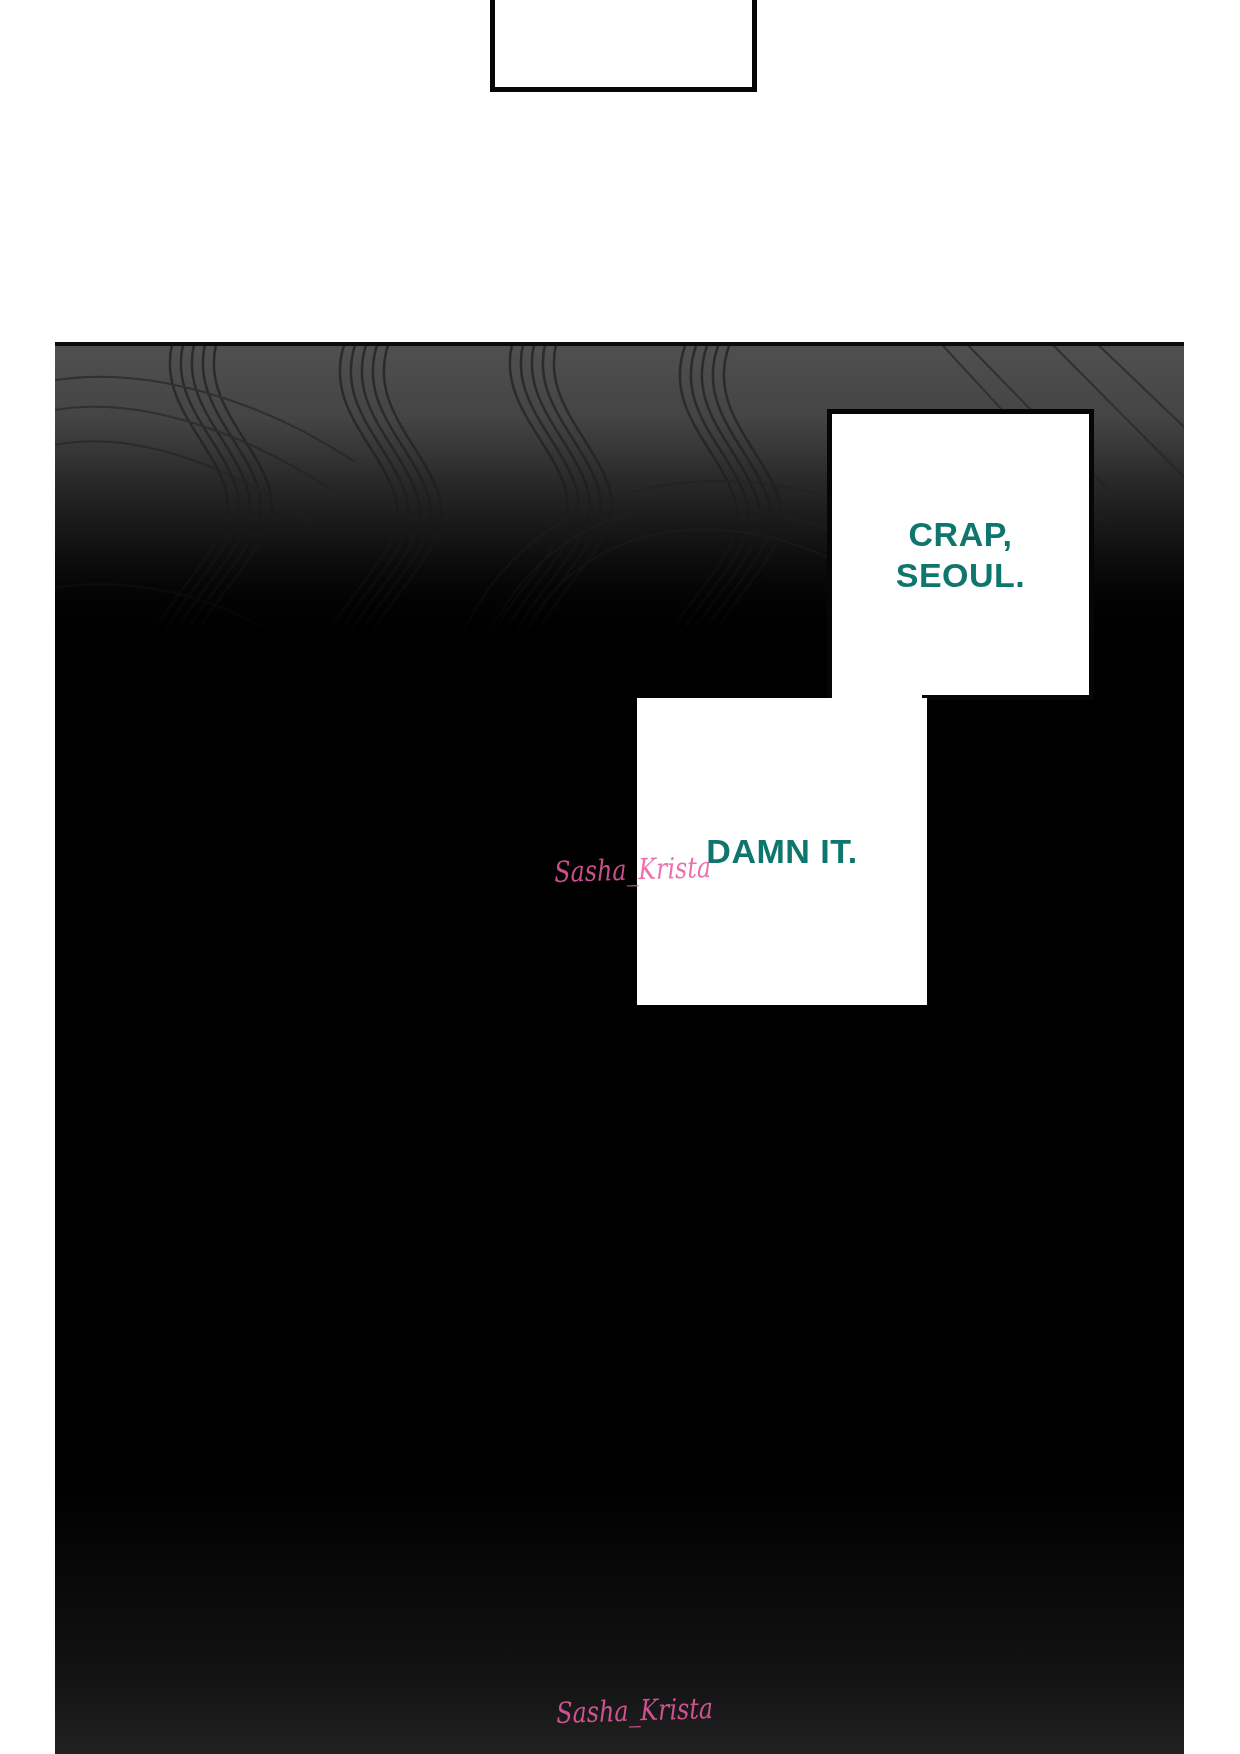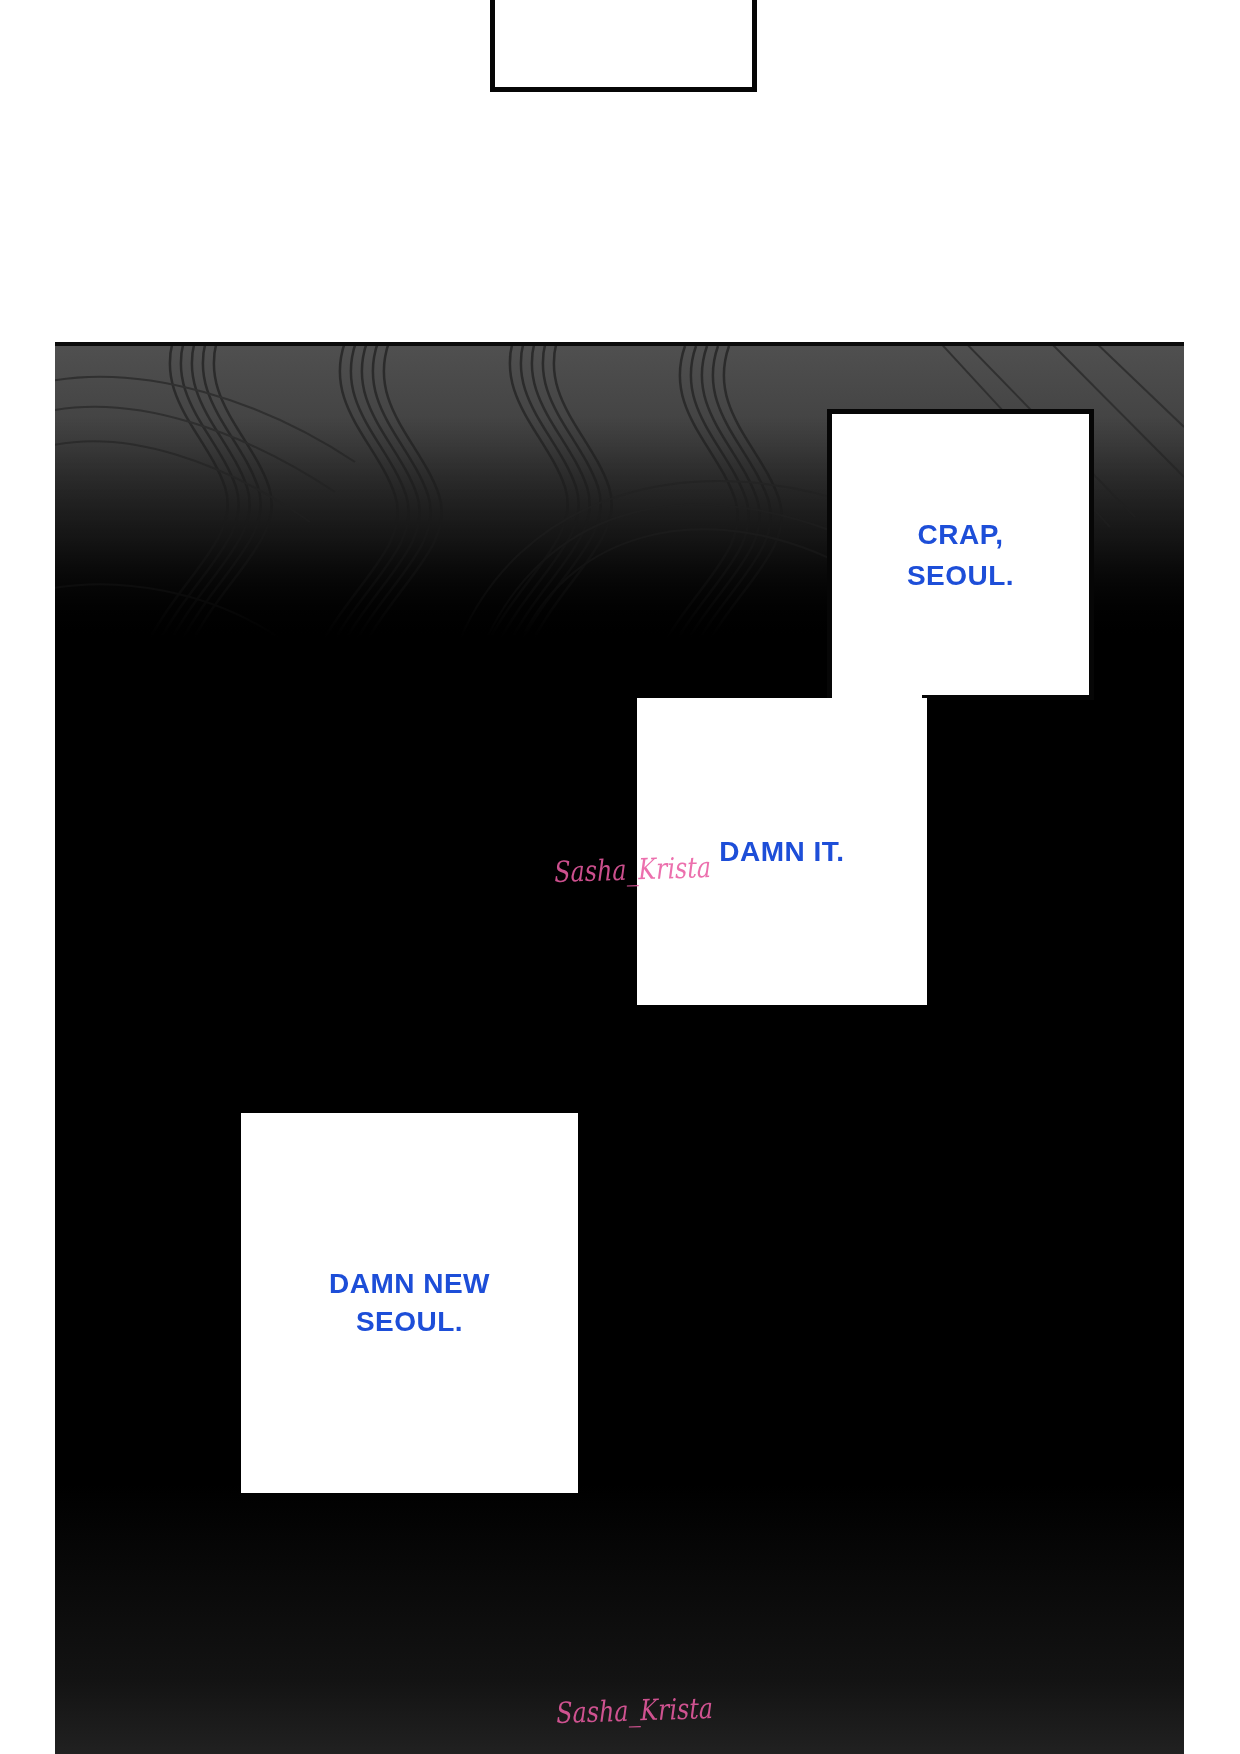--- a/index.html
+++ b/index.html
@@ -41,23 +41,23 @@
     position: absolute;
     background: #ffffff;
     box-sizing: border-box;
     display: flex;
     align-items: center;
     justify-content: center;
     text-align: center;
   }
   .bubble .speech {
     margin: 0;
-    color: #1d4ed8;
+    color: #0f766e;
     font-weight: 700;
-    font-size: 28px;
+    font-size: 34px;
     line-height: 41px;
     letter-spacing: 0.5px;
   }
   .top-bubble {
     left: 490px;
     top: -14px;
     width: 267px;
     height: 106px;
     border: 5px solid #060606;
   }
@@ -165,20 +165,17 @@
   <div class="bubble crap-box">
     <p class="speech"><span>CRAP,</span><br><span>SEOUL.</span></p>
   </div>
 
   <div class="bubble damnit-box">
     <p class="speech">DAMN IT.</p>
   </div>
 
   <div class="seam-patch"></div>
 
-  <div class="bubble seoul-box">
-    <p class="speech"><span>DAMN NEW</span><br><span>SEOUL.</span></p>
-  </div>
 
   <div class="wm wm1">Sasha_Krista</div>
   <div class="wm wm2">Sasha_Krista</div>
 
 </div>
 
 </body></html>

